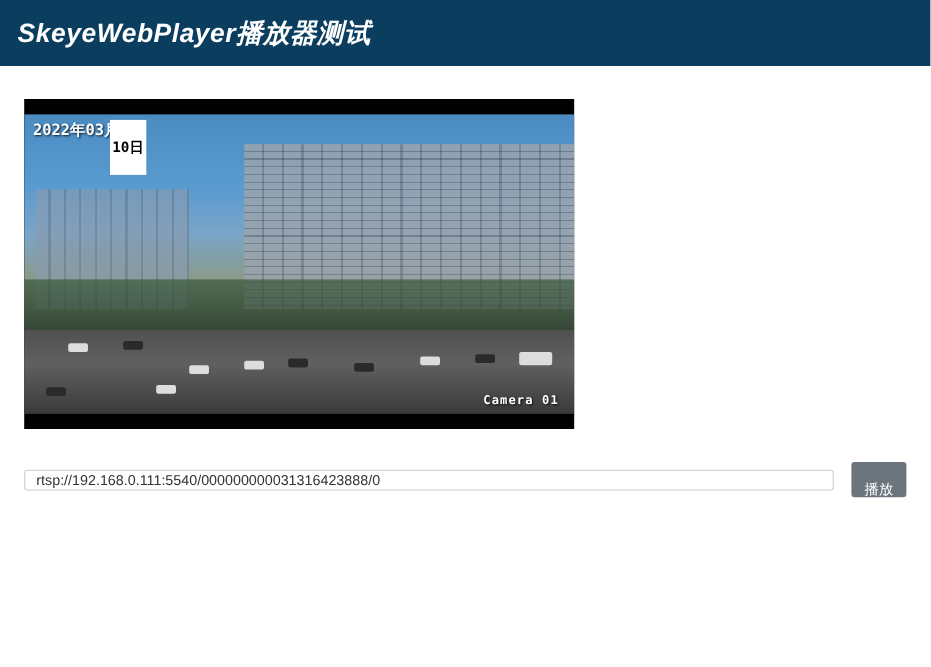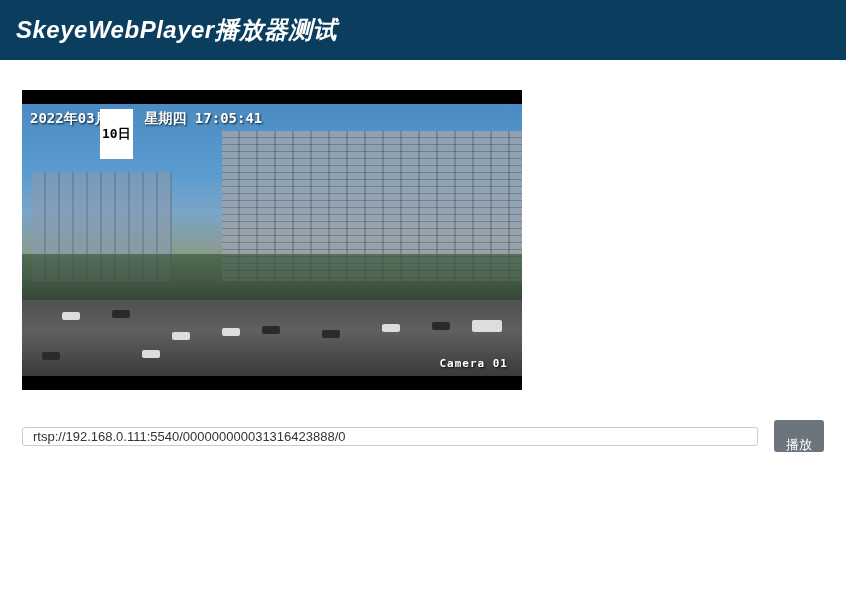--- a/index.html
+++ b/index.html
@@ -185,21 +185,20 @@
         <div class="car dark" style="top:30px; left:300px;"></div>
         <div class="car" style="top:24px; left:360px;"></div>
         <div class="car dark" style="top:22px; left:410px;"></div>
         <div class="car" style="top:20px; left:450px; width:30px; height:12px;"></div>
         <div class="car" style="top:50px; left:120px;"></div>
         <div class="car dark" style="top:52px; left:20px;"></div>
       </div>
 
       <span class="overlay-text timestamp">2022年03月</span>
       <span class="day-badge">10日</span>
-      <span class="overlay-text timestamp" style="left:114px;"> 星期四 17:05:41</span>
       <span class="overlay-text camera-label">Camera 01</span>
     </div>
   </div>
 
   <div class="input-row">
     <input type="text" class="url-input" value="rtsp://192.168.0.111:5540/000000000031316423888/0" style="">
     <button class="play-btn">播放</button>
   </div>
 
 </div>

